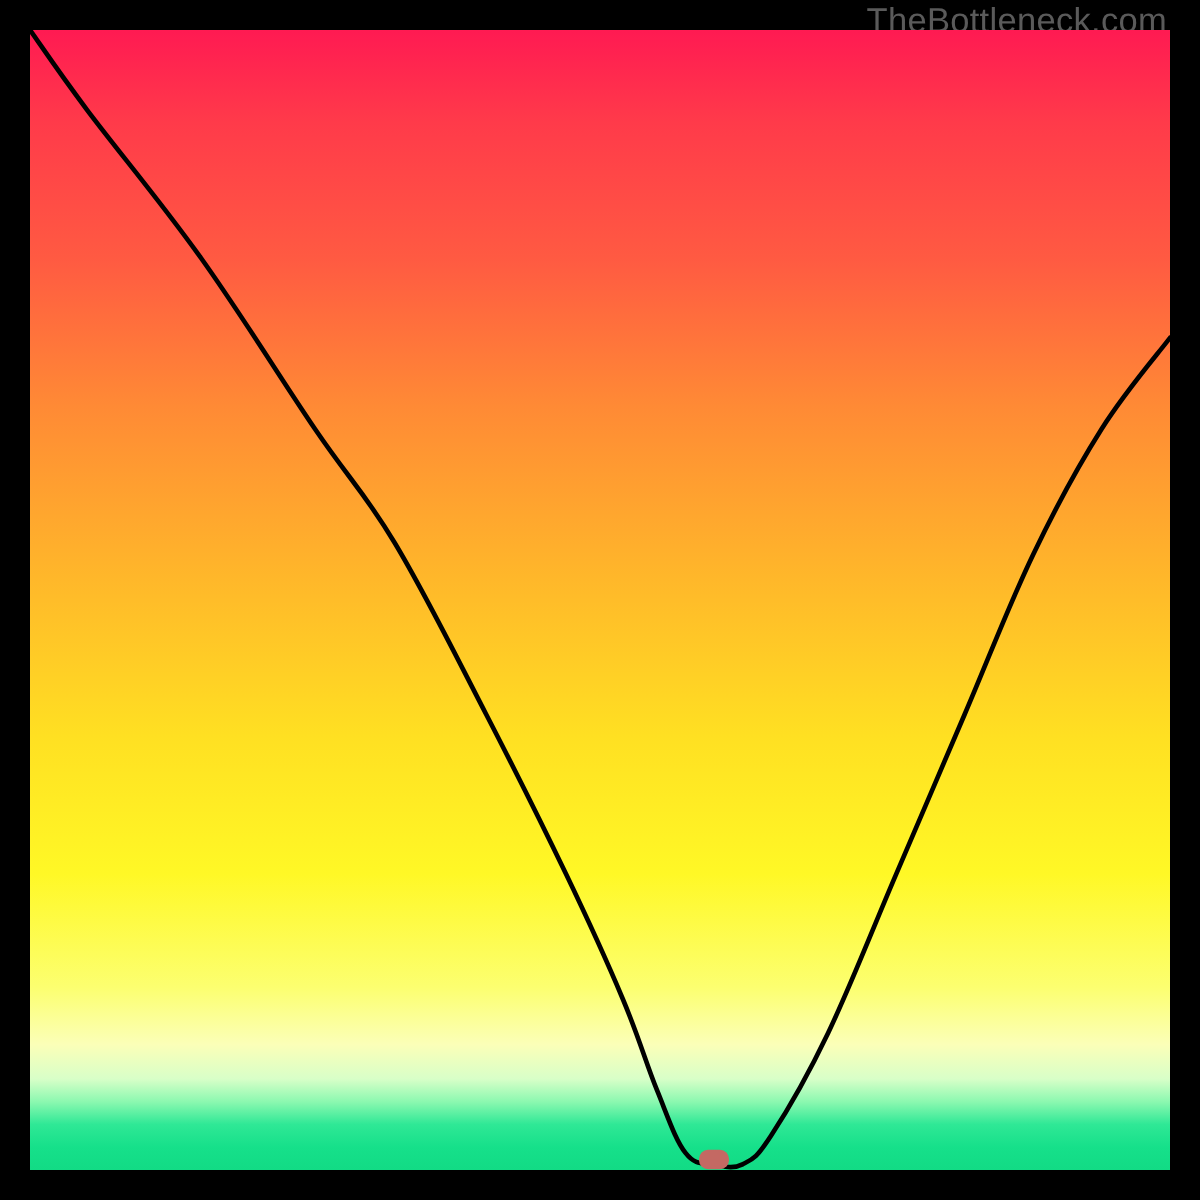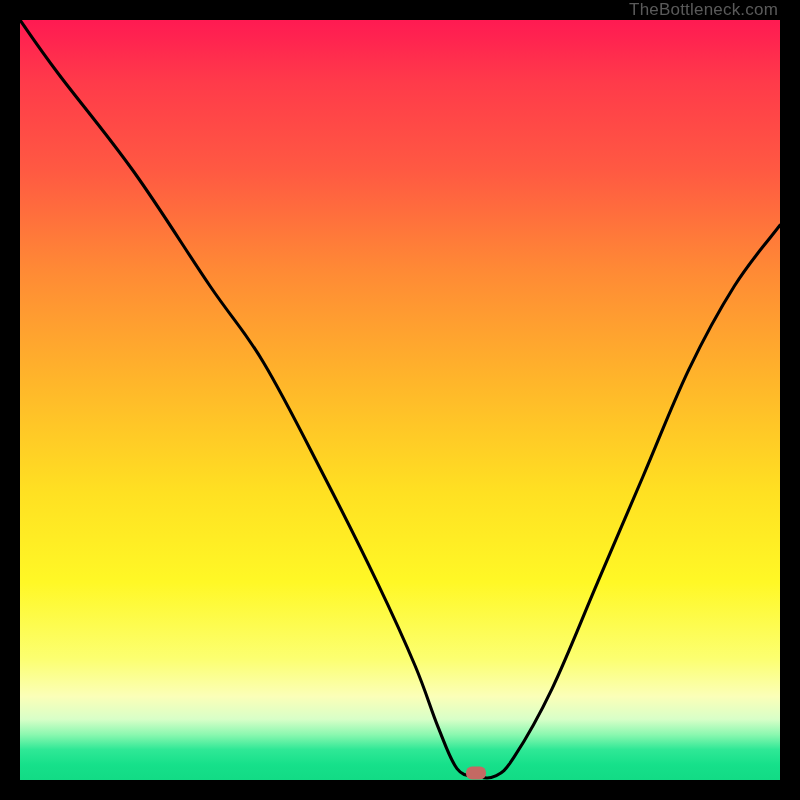--- a/index.html
+++ b/index.html
@@ -64,21 +64,21 @@
   height: 13px;
   border-radius: 6px;
   transform: translate(-50%, -50%);
 }
 
 .watermark {
   position: absolute;
   top: 0;
   right: 22px;
   color: #5a5a5a;
-  font-size: 17px;
+  font-size: 23px;
   font-weight: 500;
   letter-spacing: 0.2px;
   white-space: nowrap;
 }
 </style>
 </head>
 <body>
 
 <div class="plot-wrap">
 

